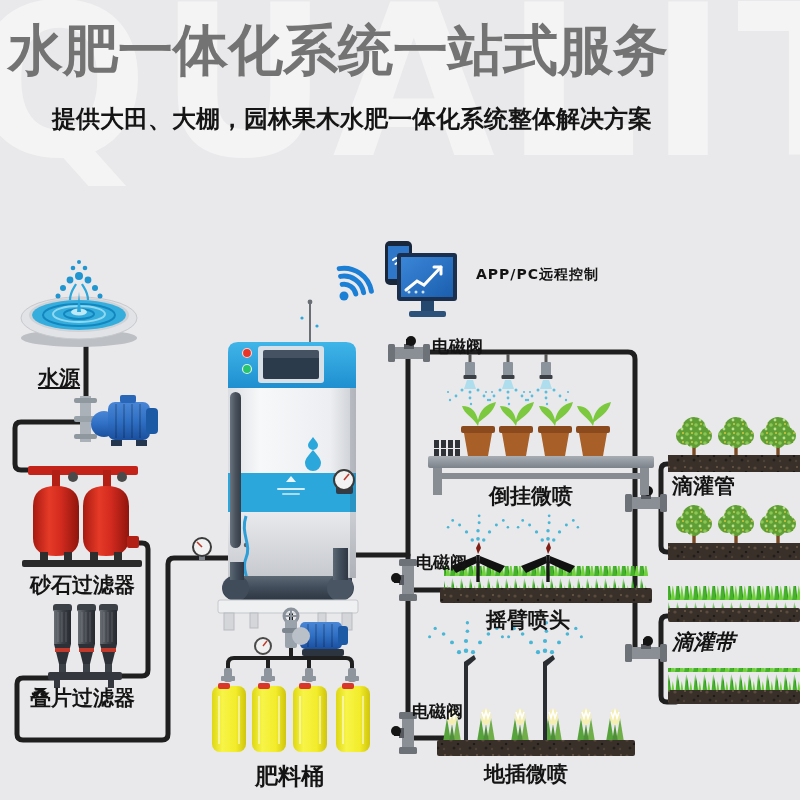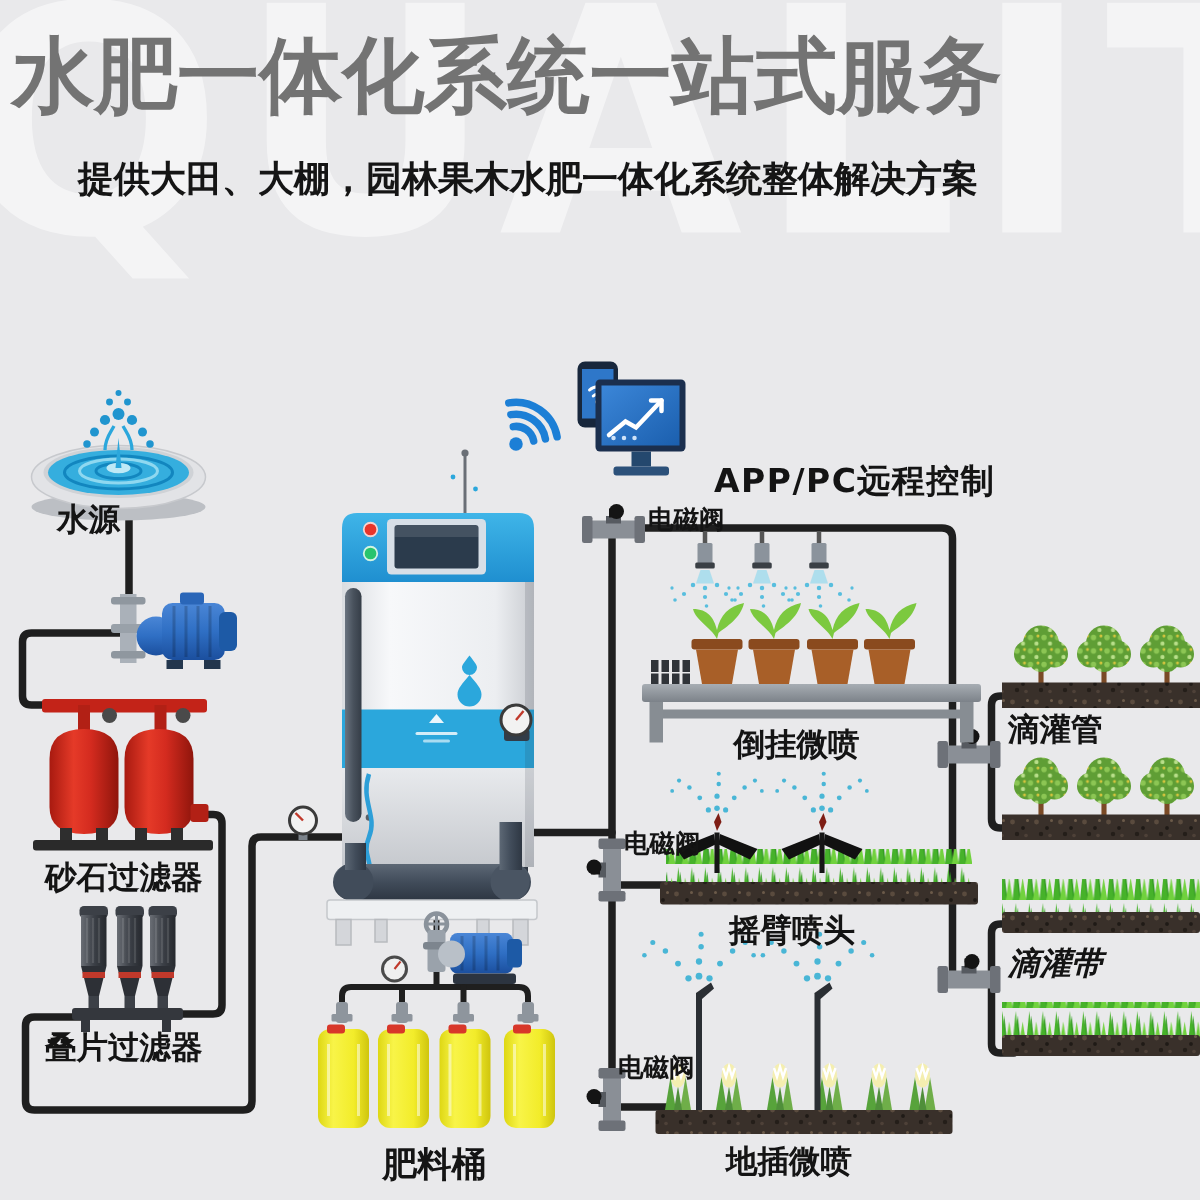--- a/index.html
+++ b/index.html
@@ -508,25 +508,25 @@
     </g>
 
     <g>
       <rect x="668" y="586" width="132" height="24" fill="url(#grassP)"></rect>
       <rect x="668" y="608" width="132" height="14" rx="2" fill="url(#soilP)"></rect>
       <rect x="668" y="668" width="132" height="24" fill="url(#grassP)"></rect>
       <rect x="668" y="690" width="132" height="14" rx="2" fill="url(#soilP)"></rect>
     </g>
   </svg>
 
-  <div class="abs lbl" style="left:38px;top:332px;">水源</div>
+  <div class="abs lbl" style="left:38px;top:364px;text-decoration:underline;">水源</div>
   <div class="abs lbl" style="left:30px;top:571px;">砂石过滤器</div>
   <div class="abs lbl" style="left:30px;top:684px;">叠片过滤器</div>
   <div class="abs lbl" style="left:255px;top:761px;font-size:23px;">肥料桶</div>
-  <div class="abs lbl" style="left:476px;top:266px;font-size:22px;letter-spacing:1px;margin-top:40px;">APP/PC远程控制</div>
+  <div class="abs lbl" style="left:476px;top:266px;font-size:14px;letter-spacing:1px;">APP/PC远程控制</div>
   <div class="abs lbl-sm" style="left:432px;top:335px;">电磁阀</div>
   <div class="abs lbl-sm" style="left:416px;top:551px;">电磁阀</div>
   <div class="abs lbl-sm" style="left:412px;top:700px;">电磁阀</div>
   <div class="abs lbl" style="left:489px;top:482px;">倒挂微喷</div>
   <div class="abs lbl" style="left:486px;top:606px;">摇臂喷头</div>
   <div class="abs lbl" style="left:484px;top:760px;">地插微喷</div>
   <div class="abs lbl" style="left:672px;top:472px;text-align:right;">滴灌管</div>
   <div class="abs lbl" style="left:672px;top:628px;font-style:italic;">滴灌带</div>
 
 </div>

